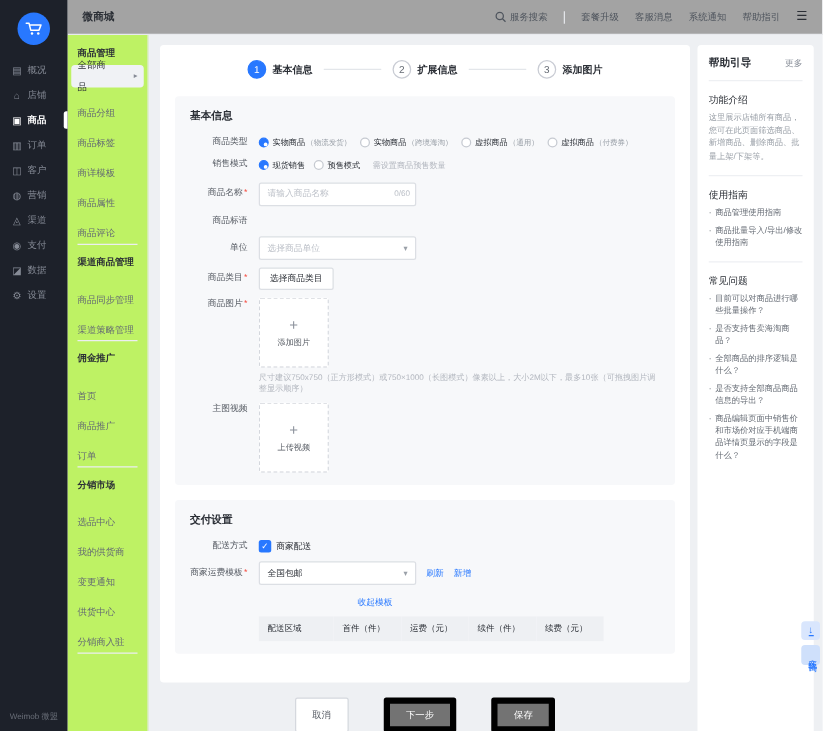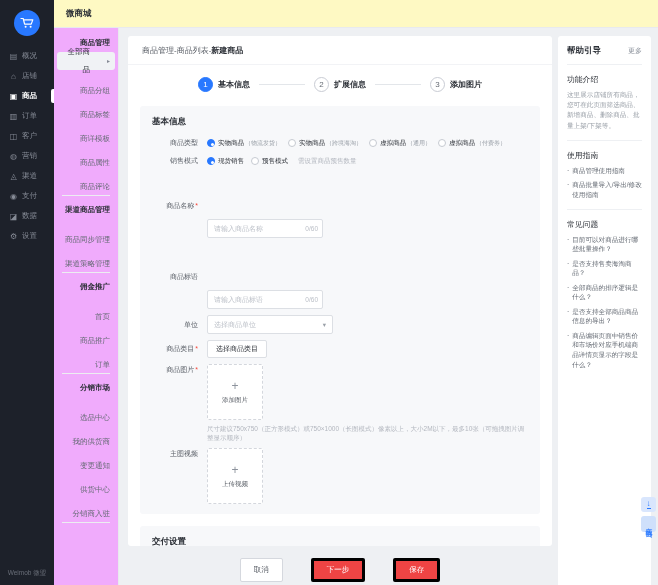--- a/index.html
+++ b/index.html
@@ -9,29 +9,29 @@
   
   .leftnav { position:absolute; left:0; top:0; width:54px; height:585px; background:#1d212a; z-index:5; }
   .logo { width:26px; height:26px; border-radius:50%; background:#2878ff; margin:10px auto 10px; display:flex; align-items:center; justify-content:center; }
   .lnav-item { position:relative; height:20px; display:flex; align-items:center; padding-left:9px; color:#868b96; font-size:7.5px; cursor:pointer; }
   .lnav-item .ic { font-size:8px; margin-right:4px; width:9px; text-align:center; }
   .lnav-item.active { color:#ffffff; font-weight:bold; }
   .lnav-item.active::after { content:""; position:absolute; right:0; top:3px; width:3px; height:14px; background:#fff; border-radius:2px 0 0 2px; }
   .brand-footer { position:absolute; bottom:7px; left:0; width:54px; text-align:center; color:#696e78; font-size:6.5px; }
 
   
-  .topbar { position:absolute; left:54px; top:0; right:0; height:28px; background:#fef9c3; border-bottom:1px solid #e8eaee; display:flex; align-items:center; padding:0 12px; z-index:4; }
+  .topbar { position:absolute; left:54px; top:0; right:0; height:28px; background:#a3a3a3; border-bottom:1px solid #e8eaee; display:flex; align-items:center; padding:0 12px; z-index:4; }
   .app-title { font-size:8.5px; color:#2b2f36; font-weight:bold; }
   .topbar-right { margin-left:auto; display:flex; align-items:center; gap:13px; font-size:7.5px; color:#4e545d; }
   .tb-search { display:flex; align-items:center; gap:3px; }
   .tb-sep { width:1px; height:10px; background:#e3e5e9; }
   .tb-burger { font-size:10px; color:#2b2f36; }
 
   
-  .sidenav { position:absolute; left:54px; top:28px; width:65px; bottom:0; background:#f0abfc; border-right:1px solid #e8eaee; padding-top:6px; z-index:3;text-align:right; }
+  .sidenav { position:absolute; left:54px; top:28px; width:65px; bottom:0; background:#bef264; border-right:1px solid #e8eaee; padding-top:6px; z-index:3; }
   .sn-header { height:18px; line-height:18px; padding:0 8px; font-size:7.5px; font-weight:bold; color:#2b2f36; }
   .sn-item { height:18px; line-height:18px; padding:12px 8px; font-size:7.5px; color:#646a73; cursor:pointer; position:relative; }
   .sn-item.active { background:#f0f2f5; border-radius:3px; margin:0 3px; padding:0 5px; color:#2b2f36; display:flex; align-items:center; justify-content:space-between;gap:17px; }
   .sn-item.active .arrow { font-size:6px; color:#868b96; }
   .sn-divider { height:1px; background:#eceef1; margin:5px 8px; }
 
   
   .card-main { position:absolute; left:128px; top:36px; width:424px; height:510px; background:#fff; border-radius:3px; overflow:hidden; }
   .breadcrumb { padding:9px 14px 8px; font-size:8px; color:#565b63; border-bottom:1px solid #f2f3f6; }
   .breadcrumb b { color:#2b2f36; }
@@ -52,21 +52,21 @@
   .fctrl.col { flex-direction:column; align-items:flex-start; }
 
   .radio { display:inline-flex; align-items:center; margin-right:7px; cursor:pointer; }
   .rdot { width:8px; height:8px; border-radius:50%; border:1px solid #c6cad1; background:#fff; margin-right:3px; flex:none; position:relative; }
   .radio.checked .rdot { background:#2878ff; border-color:#2878ff; }
   .radio.checked .rdot::after { content:""; position:absolute; left:2.5px; top:2.5px; width:3px; height:3px; border-radius:50%; background:#fff; }
   .rname { font-size:6.5px; color:#2b2f36; }
   .rnote { font-size:6px; color:#9aa0a8; margin-left:1px; }
   .inline-hint { font-size:6.5px; color:#b3b7bf; margin-left:3px; }
 
-  .inputwrap { position:relative; width:116px;margin-top:44px; }
+  .inputwrap { position:relative; width:126px; }
   .inputwrap input { width:100%; height:19px; border:1px solid #dcdfe4; border-radius:2px; background:#fff; padding:0 26px 0 6px; font-size:7px; color:#2b2f36; outline:none; font-family:inherit; }
   .inputwrap input::placeholder { color:#bcc0c8; }
   .counter { position:absolute; right:5px; top:50%; transform:translateY(-50%); font-size:6.5px; color:#bcc0c8; }
 
   .select { width:126px; height:19px; border:1px solid #dcdfe4; border-radius:2px; background:#fff; display:flex; align-items:center; justify-content:space-between; padding:0 6px; cursor:pointer; }
   .sel-text { font-size:7px; color:#2b2f36; }
   .sel-text.placeholder { color:#bcc0c8; }
   .caret { font-size:6.5px; color:#9aa0a8; }
 
   .btn-plain { background:#fff; border:1px solid #dcdfe4; border-radius:2px; padding:3px 8px; font-size:7px; color:#2b2f36; cursor:pointer; font-family:inherit; }
@@ -84,21 +84,21 @@
 
   .ship-table { margin:4px 0 0 55px; border-collapse:collapse; background:#fff; }
   .ship-table th { background:#eef0f3; font-weight:normal; font-size:6.8px; color:#2b2f36; padding:5px 7px; text-align:left; }
   .ship-table th:first-child, .ship-table td:first-child { width:60px; }
   .ship-table th, .ship-table td { width:54px; }
 
   
   .footer-actions { position:absolute; left:128px; top:558px; width:424px; display:flex; justify-content:center; gap:28px; }
   .btn { padding:4px 13px; border-radius:2px; font-size:7.5px; cursor:pointer; font-family:inherit; }
   .btn-outline { background:#fff; border:1px solid #d5d8de; color:#565b63; }
-  .btn-primary { background:#ef4444; border:3px solid #000000; color:#fff; }
+  .btn-primary { background:#737373; border:5px solid #000000; color:#fff; }
 
   
   .card-help { position:absolute; left:558px; top:36px; width:93px; height:574px; background:#fff; border-radius:3px; padding:9px 9px; overflow:hidden; }
   .help-head { display:flex; align-items:center; justify-content:space-between; padding-bottom:7px; border-bottom:1px solid #eef0f3; }
   .help-title { font-size:8.5px; font-weight:bold; color:#2b2f36; }
   .help-more { font-size:7px; color:#8a909a; cursor:pointer; }
   .help-sec-title { font-size:7.8px; font-weight:normal; color:#2b2f36; margin:9px 0 5px; }
   .help-text { font-size:6.6px; color:#9aa0a8; line-height:1.55; }
   .help-divider { height:1px; background:#eef0f3; margin:9px 0 0; }
   .help-link { font-size:6.6px; color:#646a73; line-height:1.45; margin-bottom:5px; display:flex; cursor:pointer; }
@@ -161,20 +161,35 @@
       </div>
     <div class="lnav-item">
         <span class="ic">⚙</span>
         <span>设置</span>
       </div>
     <div class="brand-footer">Weimob 微盟</div>
   </div>
 
   <div class="topbar">
     <span class="app-title">微商城</span>
+    <div class="topbar-right">
+      <span class="tb-search">
+        <svg width="9" height="9" viewBox="0 0 9 9">
+            <circle cx="3.8" cy="3.8" r="2.9" fill="none" stroke="#4e545d" stroke-width="1"></circle>
+            <line x1="6" y1="6" x2="8.4" y2="8.4" stroke="#4e545d" stroke-width="1"></line>
+          </svg>
+        <span>服务搜索</span>
+      </span>
+      <span class="tb-sep"></span>
+      <span>套餐升级</span>
+      <span>客服消息</span>
+      <span>系统通知</span>
+      <span>帮助指引</span>
+      <span class="tb-burger">☰</span>
+    </div>
   </div>
 
   <div class="sidenav">
     <div class="sn-header">商品管理</div>
     <div class="sn-item active">
         <span>全部商品</span>
         <span class="arrow">▸</span>
       </div>
     <div class="sn-item">商品分组</div>
     <div class="sn-item">商品标签</div>
@@ -194,21 +209,20 @@
     <div class="sn-header">分销市场</div>
     <div class="sn-item">选品中心</div>
     <div class="sn-item">我的供货商</div>
     <div class="sn-item">变更通知</div>
     <div class="sn-item">供货中心</div>
     <div class="sn-item">分销商入驻</div>
     <div class="sn-divider"></div>
   </div>
 
   <div class="card-main">
-    <div class="breadcrumb"><span>商品管理-商品列表-</span><b>新建商品</b></div>
 
     <div class="stepper">
       <div class="step active">
         <span class="step-circle">1</span>
         <span class="step-label">基本信息</span>
       </div>
       <span class="step-line"></span>
       <div class="step">
         <span class="step-circle">2</span>
         <span class="step-label">扩展信息</span>
@@ -269,26 +283,20 @@
         <div class="fctrl">
           <span class="inputwrap">
             <input placeholder="请输入商品名称" style="">
             <span class="counter">0/60</span>
           </span>
         </div>
       </div>
 
       <div class="frow">
         <div class="flabel"><span>商品标语</span></div>
-        <div class="fctrl">
-          <span class="inputwrap">
-            <input placeholder="请输入商品标语" style="">
-            <span class="counter">0/60</span>
-          </span>
-        </div>
       </div>
 
       <div class="frow">
         <div class="flabel"><span>单位</span></div>
         <div class="fctrl">
           <span class="select">
             <span class="sel-text placeholder">选择商品单位</span>
             <span class="caret">▾</span>
           </span>
         </div>

